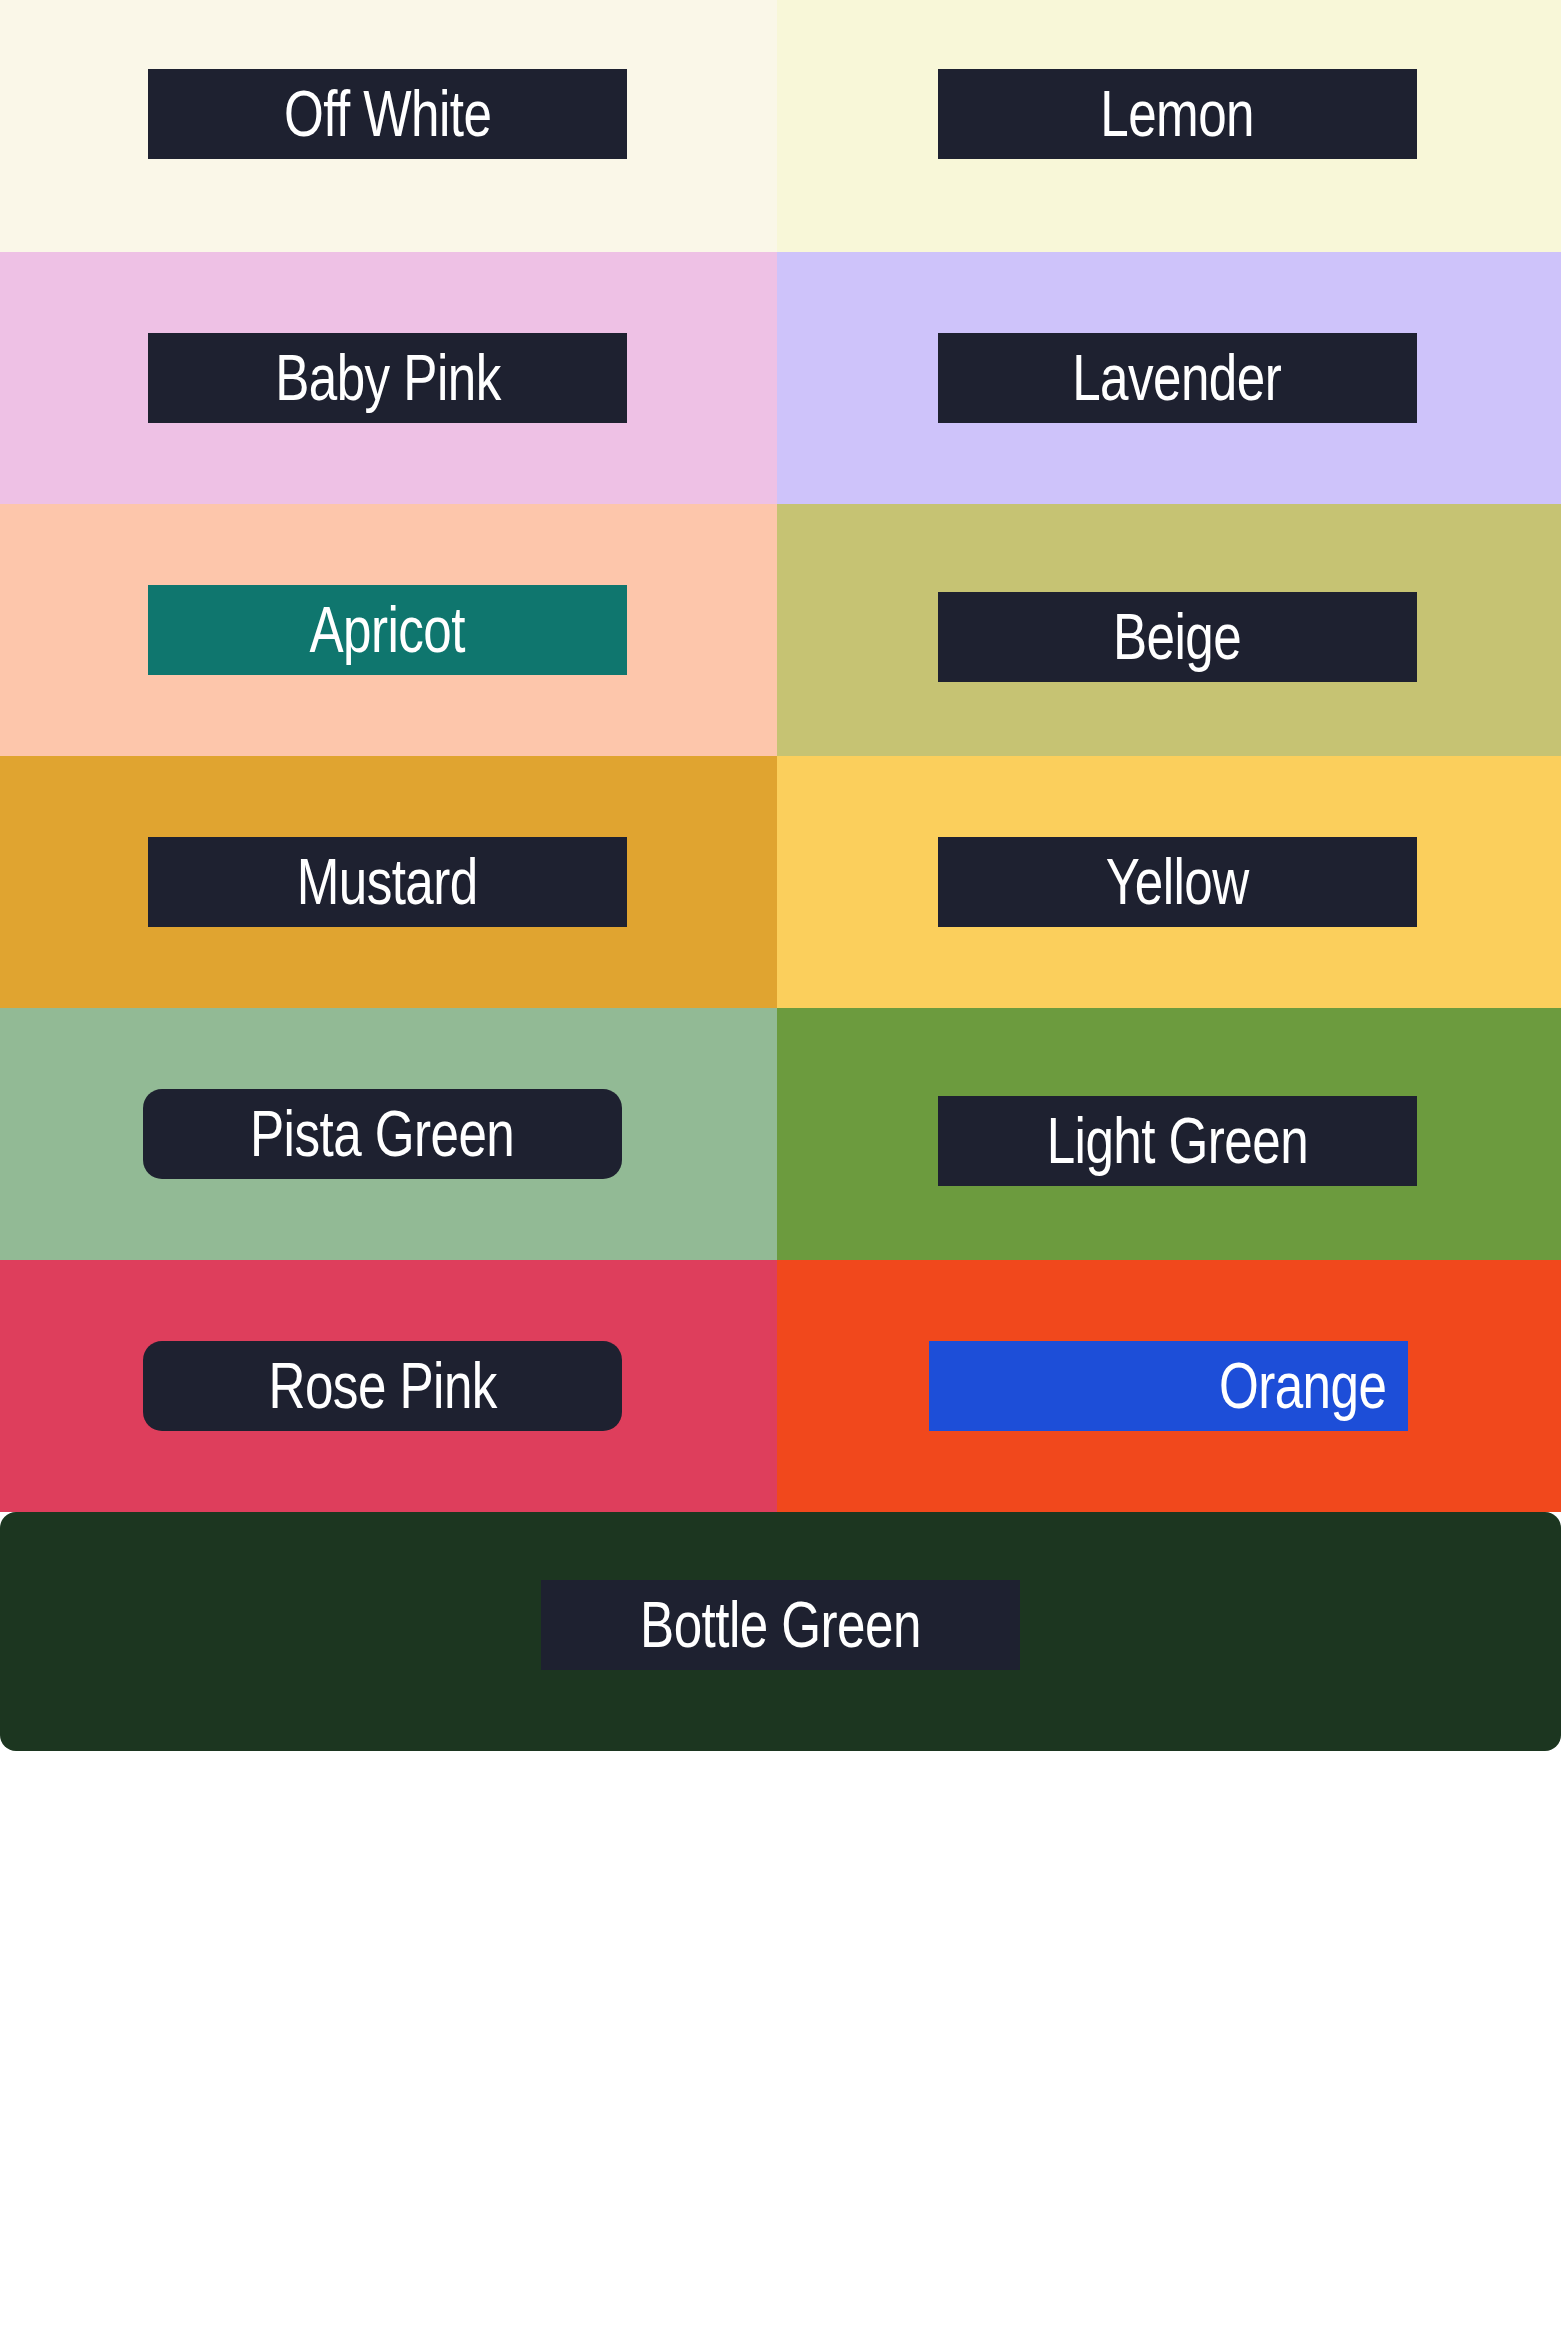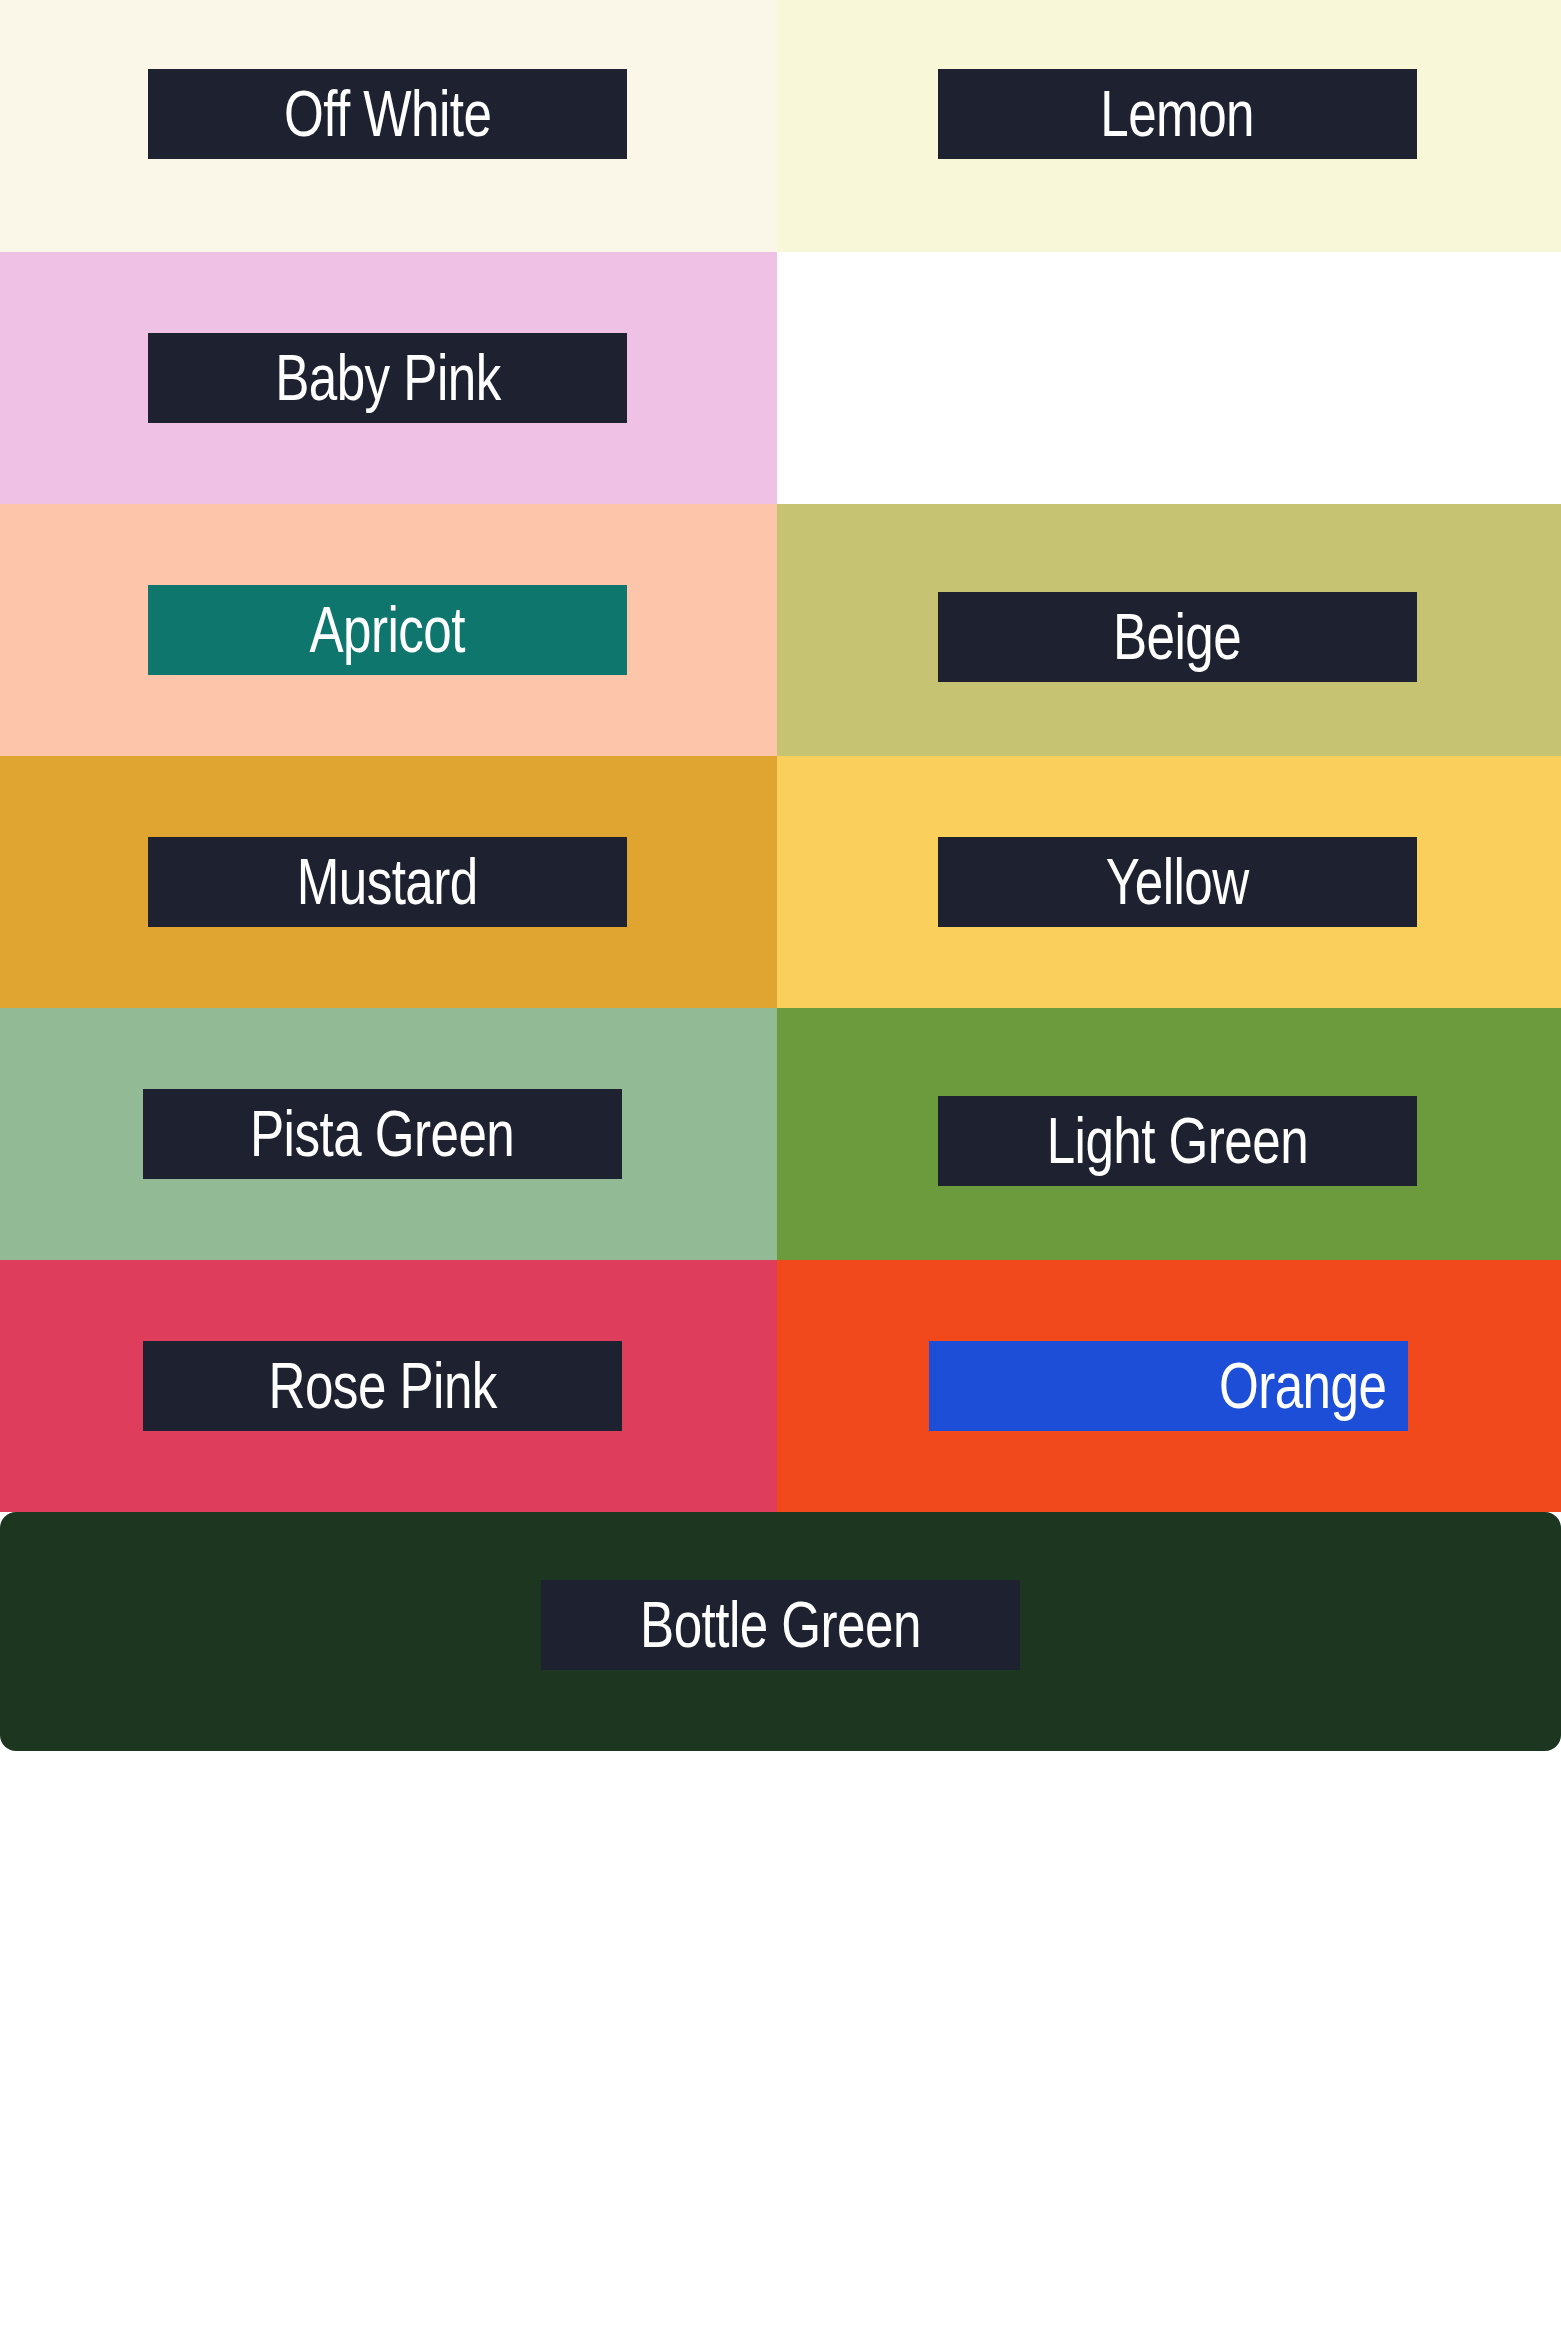--- a/index.html
+++ b/index.html
@@ -61,21 +61,21 @@
     transform-origin:center center;
     display:block;
   }
 
   
   .nudge-up-sm   { position:relative; top:-6.5px; }
   .nudge-up-md   { position:relative; top:-11.7px; }
   .nudge-down-sm { position:relative; top:6.5px; }
   .nudge-down-md { position:relative; top:15.6px; }
   .nudge-left-sm { position:relative; left:-9px; }
-  .nudge-left-md { position:relative; left:-14.3px; }
+  .nudge-left-md { position:relative; left:-14.3px;border-radius:19px; }
 </style>
 </head>
 <body>
 
 <div id="palette">
 
   <div class="swatch-row pair">
     <div class="swatch half" style="background-color: rgb(250, 247, 232);">
       <div class="label-plate nudge-up-md nudge-left-sm" style="background-color: rgb(30, 33, 48);">
         <span style="color: rgb(255, 255, 255);">Off White</span>
@@ -85,20 +85,25 @@
       <div class="label-plate nudge-up-md" style="background-color: rgb(30, 33, 48);">
         <span style="color: rgb(255, 255, 255);">Lemon</span>
       </div>
     </div>
   </div>
 
   <div class="swatch-row pair">
     <div class="swatch half" style="background-color: rgb(238, 193, 229);">
       <div class="label-plate nudge-left-sm" style="background-color: rgb(30, 33, 48);">
         <span style="color: rgb(255, 255, 255);">Baby Pink</span>
+      </div>
+    </div>
+    <div class="swatch half right" style="background-color: rgb(206, 195, 250);">
+      <div class="label-plate" style="background-color: rgb(30, 33, 48);">
+        <span style="color: rgb(255, 255, 255);">Lavender</span>
       </div>
     </div>
   </div>
 
   <div class="swatch-row pair">
     <div class="swatch half" style="background-color: rgb(253, 198, 171);">
       <div class="label-plate nudge-left-sm" style="background-color: #0f766e;">
         <span style="color: rgb(255, 255, 255);">Apricot</span>
       </div>
     </div>

